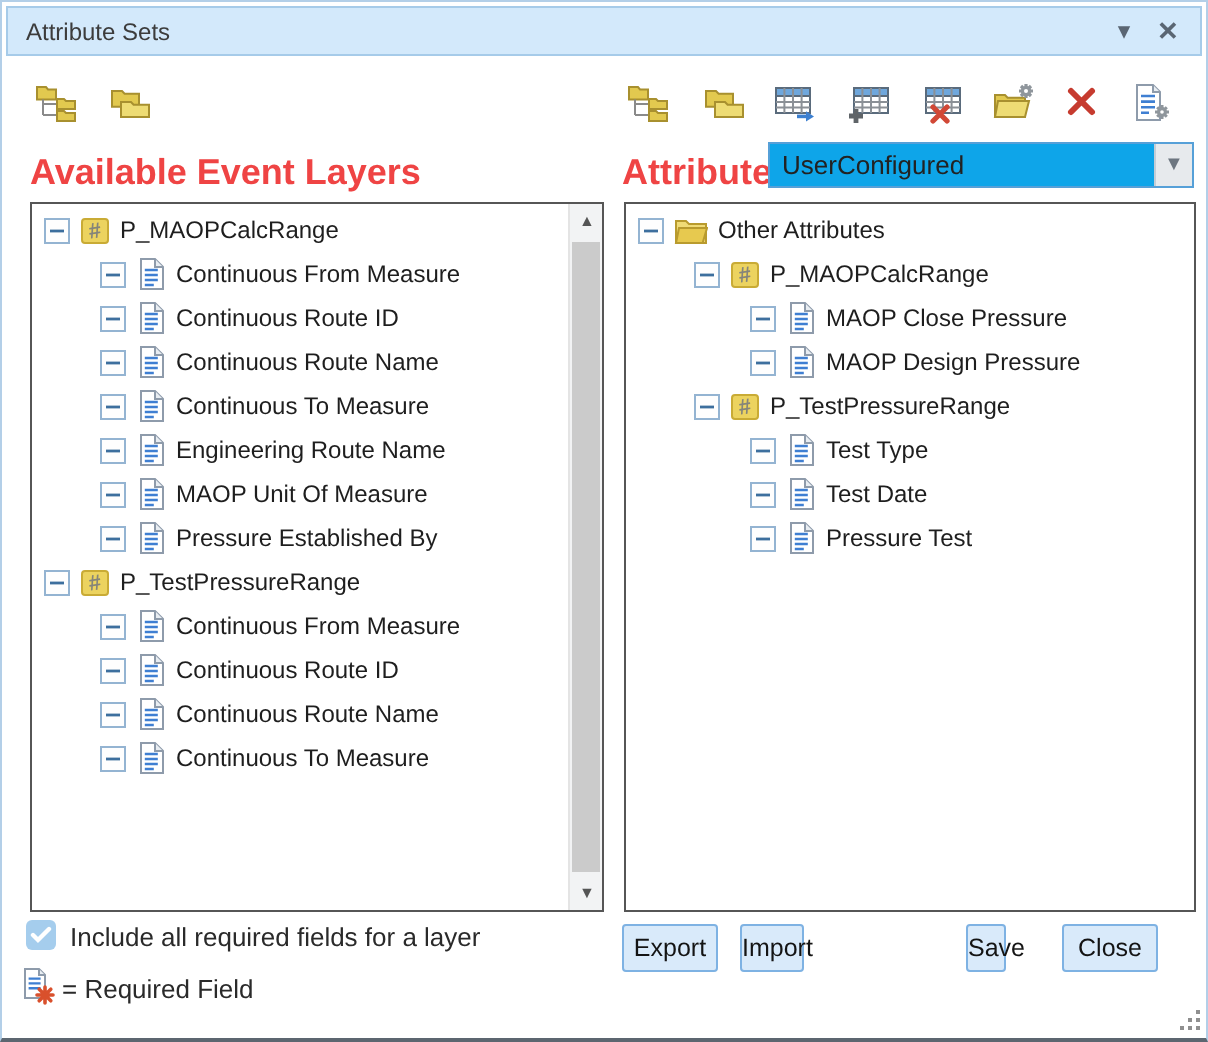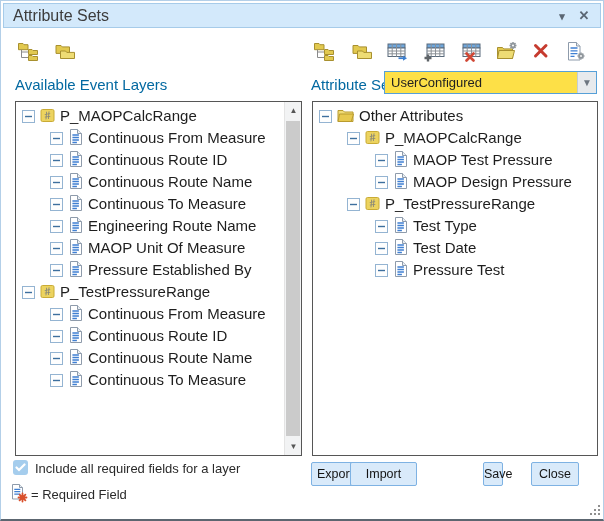--- a/index.html
+++ b/index.html
@@ -7,43 +7,43 @@
   .dialog{
     position:relative;width:604px;height:521px;background:#fff;
     border:1px solid #b3cfe8;border-bottom:2px solid #5c6670;
     font-family:"Liberation Sans",sans-serif;overflow:hidden;
   }
   .titlebar{
     position:absolute;left:2px;top:2px;width:598px;height:25px;
     background:var(--titlebar-bg,#d3e9fb);border:1px solid #a6cbe9;
     display:flex;align-items:center;
   }
-  .title{margin-left:9px;font-size:16px;color:#3c3c3c;}
+  .title{margin-left:9px;font-size:12px;color:#3c3c3c;}
   .titlebar-btn{position:absolute;top:3px;width:16px;height:18px;text-align:center;
     color:#5a6673;font-weight:bold;cursor:default;line-height:18px;}
   .tb-caret{right:30px;font-size:11px;}
   .tb-close{right:8px;font-size:13px;}
   .toolbtn{position:absolute;top:40px;width:22px;height:21px;display:inline-block;}
-  .lbl{position:absolute;font-size:15px;color:#0369a1;white-space:nowrap;}
+  .lbl{position:absolute;font-size:18px;color:#ef4444;white-space:nowrap;font-weight:bold;}
   .combo{
     position:absolute;left:383px;top:70px;width:213px;height:23px;
-    border:1px solid var(--combo-border,#56a0d8);background:#fde047;display:flex;align-items:center;
+    border:1px solid var(--combo-border,#56a0d8);background:#0ea5e9;display:flex;align-items:center;
   }
   .combo-text{flex:1;font-size:13px;color:#222;padding-left:6px;}
   .combo-btn{width:19px;height:100%;background:#e7eaed;border-left:1px solid #c3cdd6;
     display:flex;align-items:center;justify-content:center;color:#6d7680;font-size:10px;}
   .panel{position:absolute;top:100px;height:355px;border:1px solid #565656;background:#fff;overflow:hidden;}
   .panel.left{left:14px;width:287px;}
   .panel.right{left:311px;width:286px;}
   .tree{position:absolute;left:0;top:2px;right:0;}
   .panel.left .tree{right:18px;}
   .tree-row{height:22px;display:flex;align-items:center;white-space:nowrap;}
   .tree-row .exp{width:13px;height:13px;flex:0 0 13px;display:inline-block;}
   .tree-row .nicon{margin-left:5px;display:inline-flex;align-items:center;}
-  .tree-row .tlabel{margin-left:5px;font-size:15px;color:#1e1e1e;}
+  .tree-row .tlabel{margin-left:5px;font-size:12px;color:#1e1e1e;}
   .vscroll{position:absolute;right:0;top:0;bottom:0;width:17px;background:#f2f3f4;border-left:1px solid #e4e4e4;}
   .vs-arrow{position:absolute;left:0;width:17px;height:17px;color:#555;font-size:8px;text-align:center;line-height:17px;}
   .vs-up{top:0;}
   .vs-down{bottom:0;}
   .vs-thumb{position:absolute;left:1px;right:1px;top:19px;bottom:19px;background:#cbcbcb;}
   .checkbox{position:absolute;left:12px;top:459px;width:15px;height:15px;border-radius:3px;
     background:var(--checkbox-bg,#a5cded);display:flex;align-items:center;justify-content:center;}
   .footer-lbl{position:absolute;font-size:13px;color:#2a2a2a;white-space:nowrap;}
   .btn{
     position:absolute;top:461px;height:24px;background:var(--button-bg,#d9eafa);
@@ -407,21 +407,21 @@
             </svg></span>
           <span class="nicon">
             <svg width="15" height="16" viewBox="0 0 15 16">
               <path d="M2.5 0.5 h7 l4 4 v11 h-11 z" fill="#fff" stroke="#8e9bab"></path>
               <path d="M9.5 0.5 v4 h4" fill="#e8edf2" stroke="#8e9bab"></path>
               <g stroke="#3f7fd2" stroke-width="1.3">
                 <path d="M4.4 6 h6.5 M4.4 8.5 h6.5 M4.4 11 h6.5 M4.4 13.5 h4.5"></path>
               </g>
             </svg>
           </span>
-          <span class="tlabel">MAOP Test Pressure</span>
+          <span class="tlabel">MAOP Close Pressure</span>
         </div>
         <div class="tree-row" style="padding-left: 62px;">
           <span class="exp"><svg width="13" height="13" viewBox="0 0 13 13">
               <rect x="0.5" y="0.5" width="12" height="12" fill="#fefefe" stroke="#94b4d2"></rect>
               <line x1="3" y1="6.5" x2="10" y2="6.5" stroke="#3d6f9e" stroke-width="1.4"></line>
             </svg></span>
           <span class="nicon">
             <svg width="15" height="16" viewBox="0 0 15 16">
               <path d="M2.5 0.5 h7 l4 4 v11 h-11 z" fill="#fff" stroke="#8e9bab"></path>
               <path d="M9.5 0.5 v4 h4" fill="#e8edf2" stroke="#8e9bab"></path>
@@ -511,21 +511,21 @@
           <path d="M4.3 6.3 h6 M4.3 8.7 h6 M4.3 11.1 h6"></path>
         </g>
       <g stroke="#d9502c" stroke-width="1.8" stroke-linecap="round">
         <path d="M12.5 10.5 v8 M8.5 14.5 h8 M9.6 11.6 l5.8 5.8 M15.4 11.6 l-5.8 5.8"></path>
       </g>
     </svg>
   </span>
   <span class="footer-lbl" style="left:30px;top:486px;">= Required Field</span>
 
   <button class="btn" style="left:310px;width:48px;">Export</button>
-  <button class="btn" style="left:349px;width:67px;">Import</button>
+  <button class="btn" style="left:369px;width:32px;">Import</button>
   <button class="btn" style="left:482px;width:20px;">Save</button>
   <button class="btn" style="left:530px;width:48px;">Close</button>
 
   <span class="grip">
     <i style="right:0;bottom:0;"></i>
       <i style="right:4px;bottom:0;"></i>
       <i style="right:8px;bottom:0;"></i>
     <i style="right:0;bottom:4px;"></i>
       <i style="right:4px;bottom:4px;"></i>
     <i style="right:0;bottom:8px;"></i>

